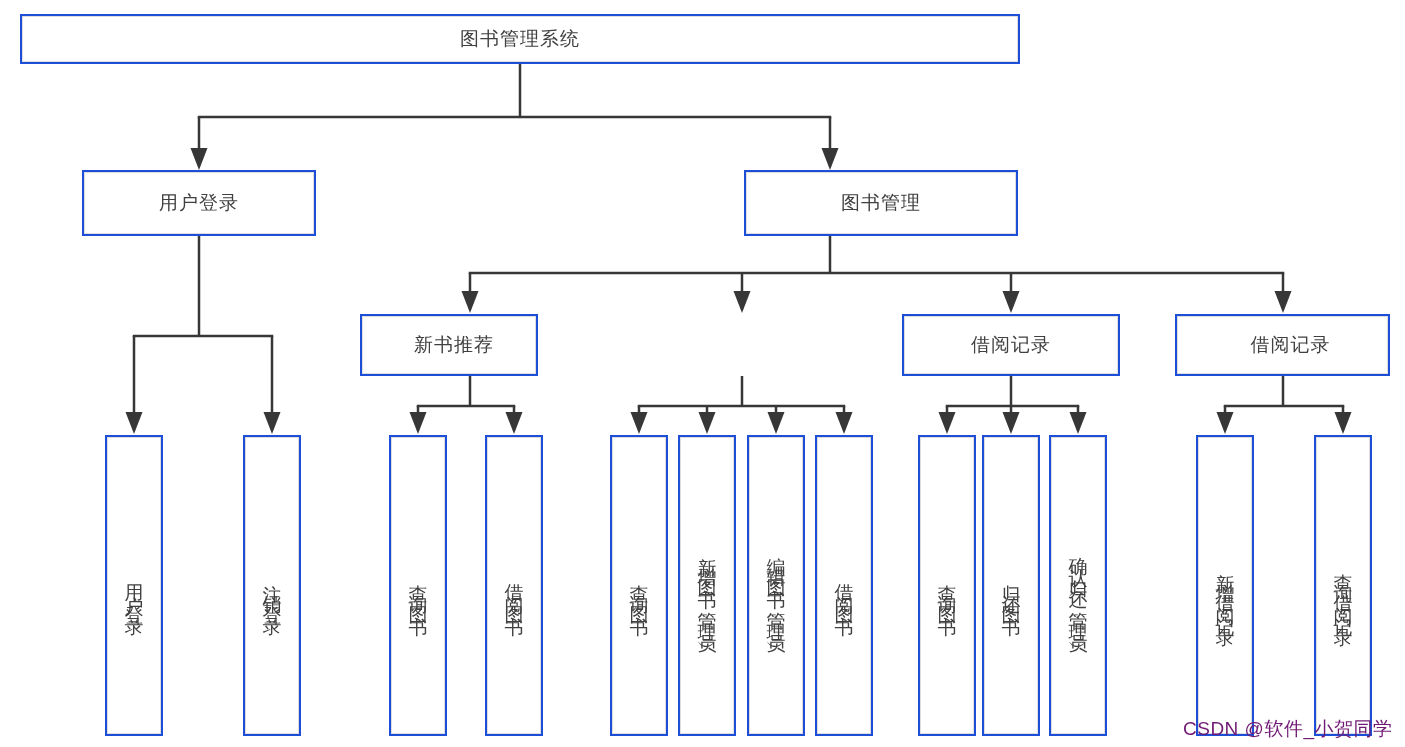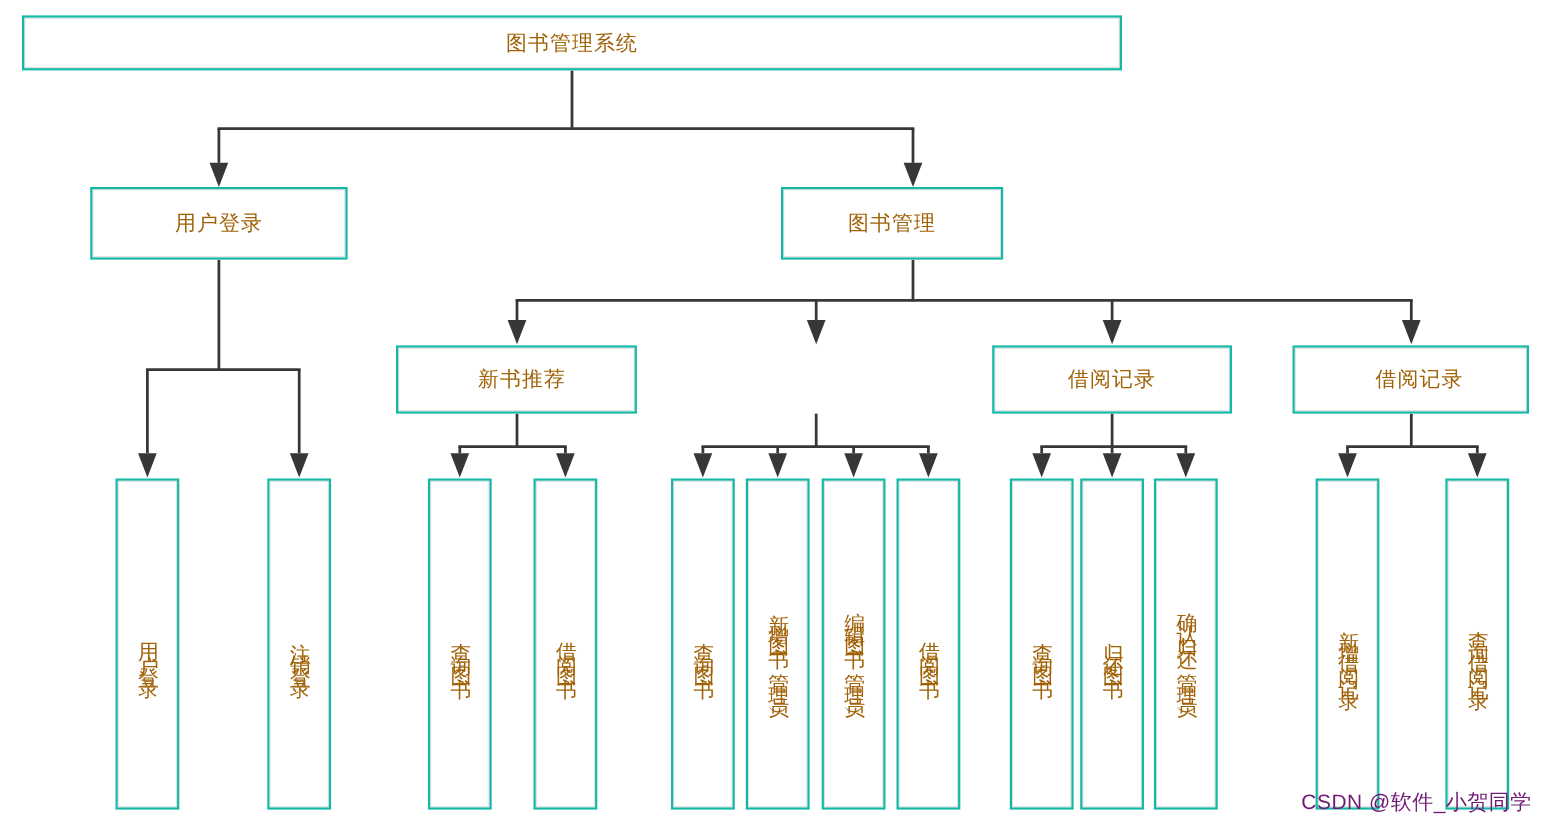--- a/index.html
+++ b/index.html
@@ -13,23 +13,23 @@
     overflow: hidden;
   }
   .connectors {
     position: absolute;
     left: 0; top: 0;
     width: 1405px; height: 747px;
     pointer-events: none;
   }
   .node {
     position: absolute;
-    border: 2px solid #14b8a6;
+    border: 2px solid #1d4ed8;
     background: #ffffff;
-    color: #a16207;
+    color: #404040;
     display: flex;
     align-items: center;
     justify-content: center;
     font-size: 19px;
     letter-spacing: 1px;
     white-space: nowrap;
     box-shadow: inset 0 0 0 1px rgba(120,120,120,0.25);
   }
   .node.v {
     display: block;
@@ -38,23 +38,23 @@
     line-height: 54px;           
     letter-spacing: 11px;
     padding-top: 11px;           
     font-size: 19px;
     white-space: normal;
   }
   
   .n-root  { left: 20px;   top: 14px;  width: 1000px; height: 50px; }
   
   .n-login { left: 82px;   top: 170px; width: 234px;  height: 66px; }
-  .n-mgmt  { left: 710px;  top: 170px; width: 202px;  height: 66px; }
+  .n-mgmt  { left: 744px;  top: 170px; width: 274px;  height: 66px; }
   
-  .n-rec   { left: 360px;  top: 314px; width: 219px;  height: 62px; padding-left: 10px; }
+  .n-rec   { left: 360px;  top: 314px; width: 178px;  height: 62px; padding-left: 10px; }
   .n-bor   { left: 633px;  top: 314px; width: 218px;  height: 62px; }
   .n-cur   { left: 902px;  top: 314px; width: 218px;  height: 62px; }
   .n-hist  { left: 1175px; top: 314px; width: 215px;  height: 62px; padding-left: 16px; }
   
   .leaf    { top: 435px; width: 58px; height: 301px; }
   .l-1  { left: 105px;  }
   .l-2  { left: 243px;  }
   .l-3  { left: 389px;  }
   .l-4  { left: 485px;  }
   .l-5  { left: 610px;  }

